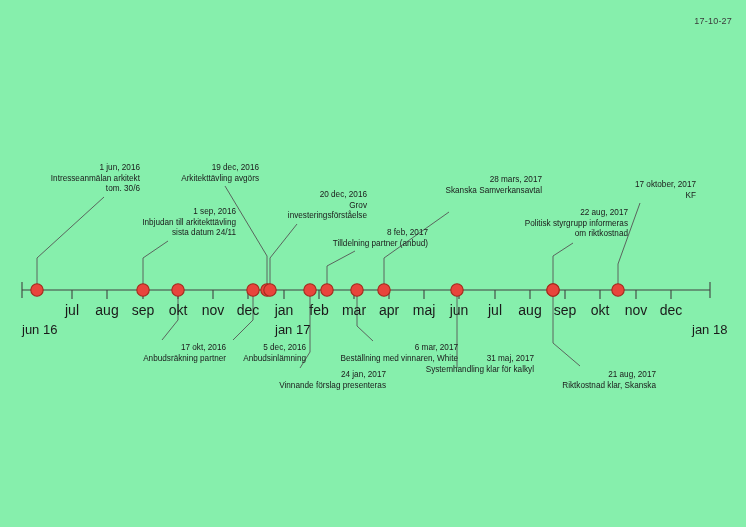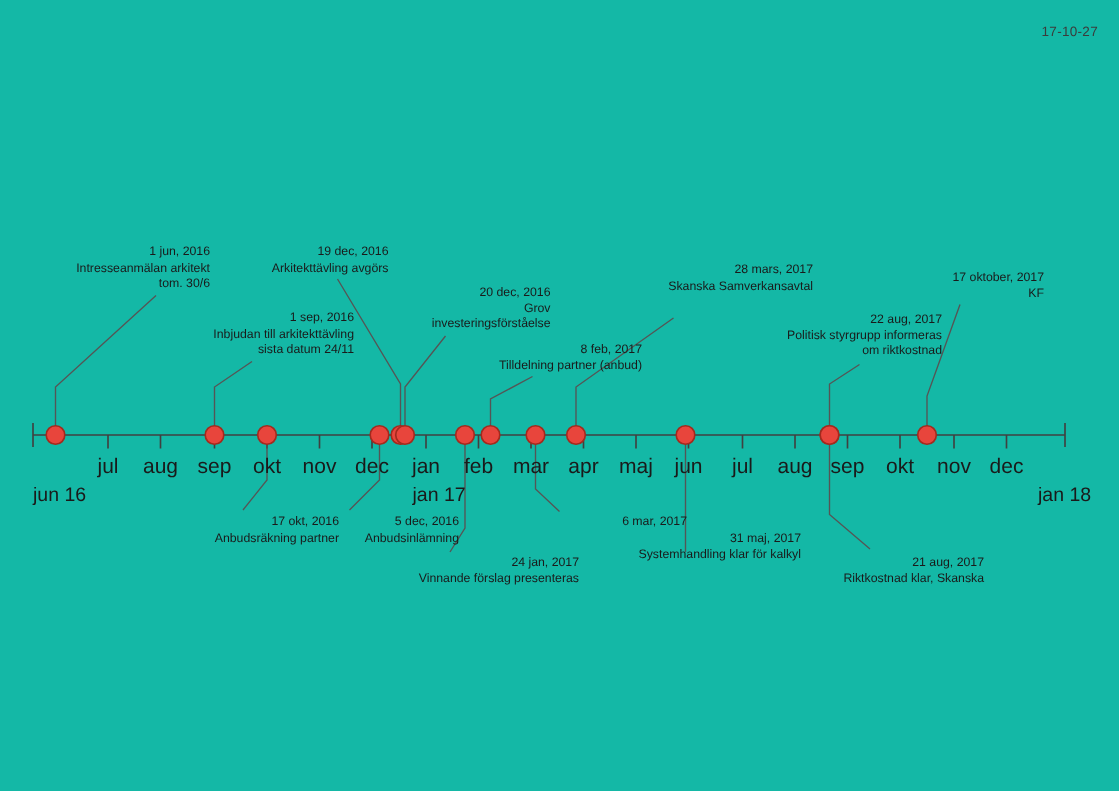--- a/index.html
+++ b/index.html
@@ -9,21 +9,21 @@
   }
   body {
     font-family: "Liberation Sans", sans-serif;
     color: #000000;
   }
   #page {
     position: relative;
     width: 746px;
     height: 527px;
     overflow: hidden;
-    background: #14b8a6;
+    background: #86efac;
   }
   .doc-date {
     position: absolute;
     right: 14px;
     top: 16px;
     font-size: 9px;
     color: #3b3b3b;
     letter-spacing: 0.2px;
     white-space: nowrap;
   }
@@ -196,20 +196,21 @@
       <div class="lbl" style="left: 206px; top: 343px; width: 100px;">
         <span class="d">5 dec, 2016</span>
         <span class="t">Anbudsinlämning</span>
       </div>
       <div class="lbl" style="left: 238px; top: 370px; width: 148px;">
         <span class="d">24 jan, 2017</span>
         <span class="t">Vinnande förslag presenteras</span>
       </div>
       <div class="lbl" style="left: 300px; top: 343px; width: 158px;">
         <span class="d">6 mar, 2017</span>
+        <span class="t">Beställning med vinnaren, White</span>
       </div>
       <div class="lbl" style="left: 386px; top: 354px; width: 148px;">
         <span class="d">31 maj, 2017</span>
         <span class="t">Systemhandling klar för kalkyl</span>
       </div>
       <div class="lbl" style="left: 520px; top: 370px; width: 136px;">
         <span class="d">21 aug, 2017</span>
         <span class="t">Riktkostnad klar, Skanska</span>
       </div>
     </div>

